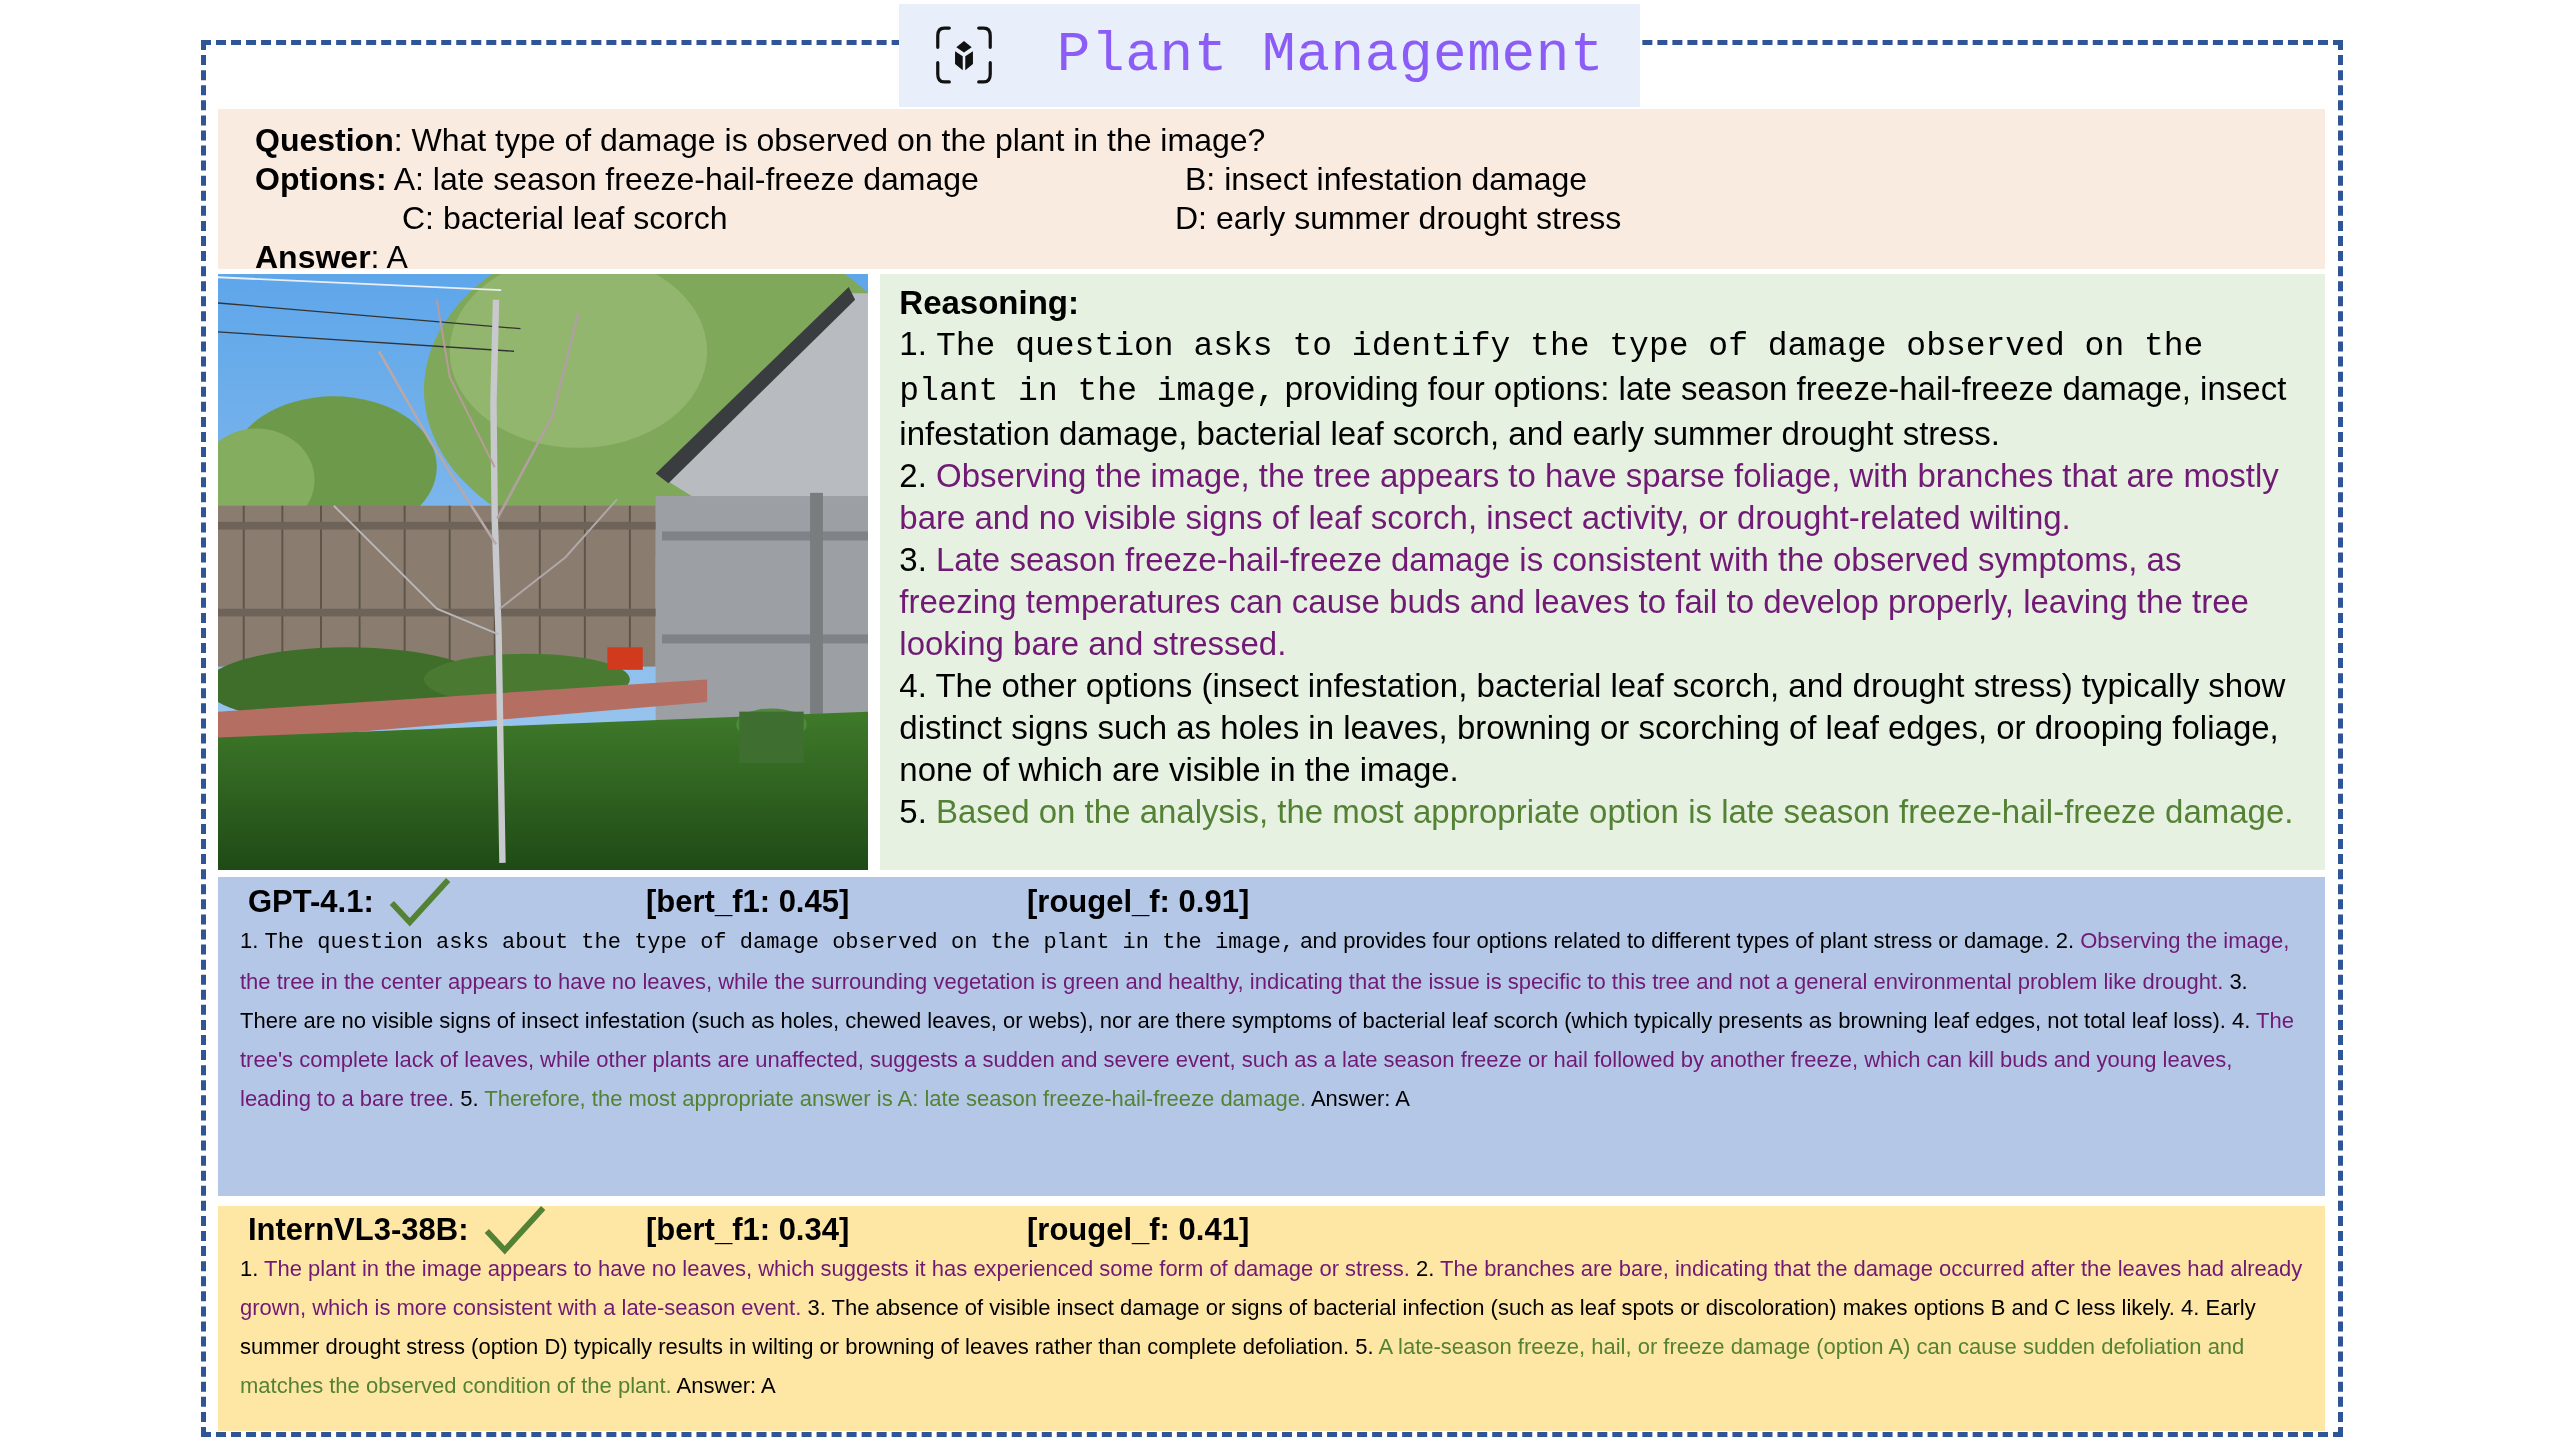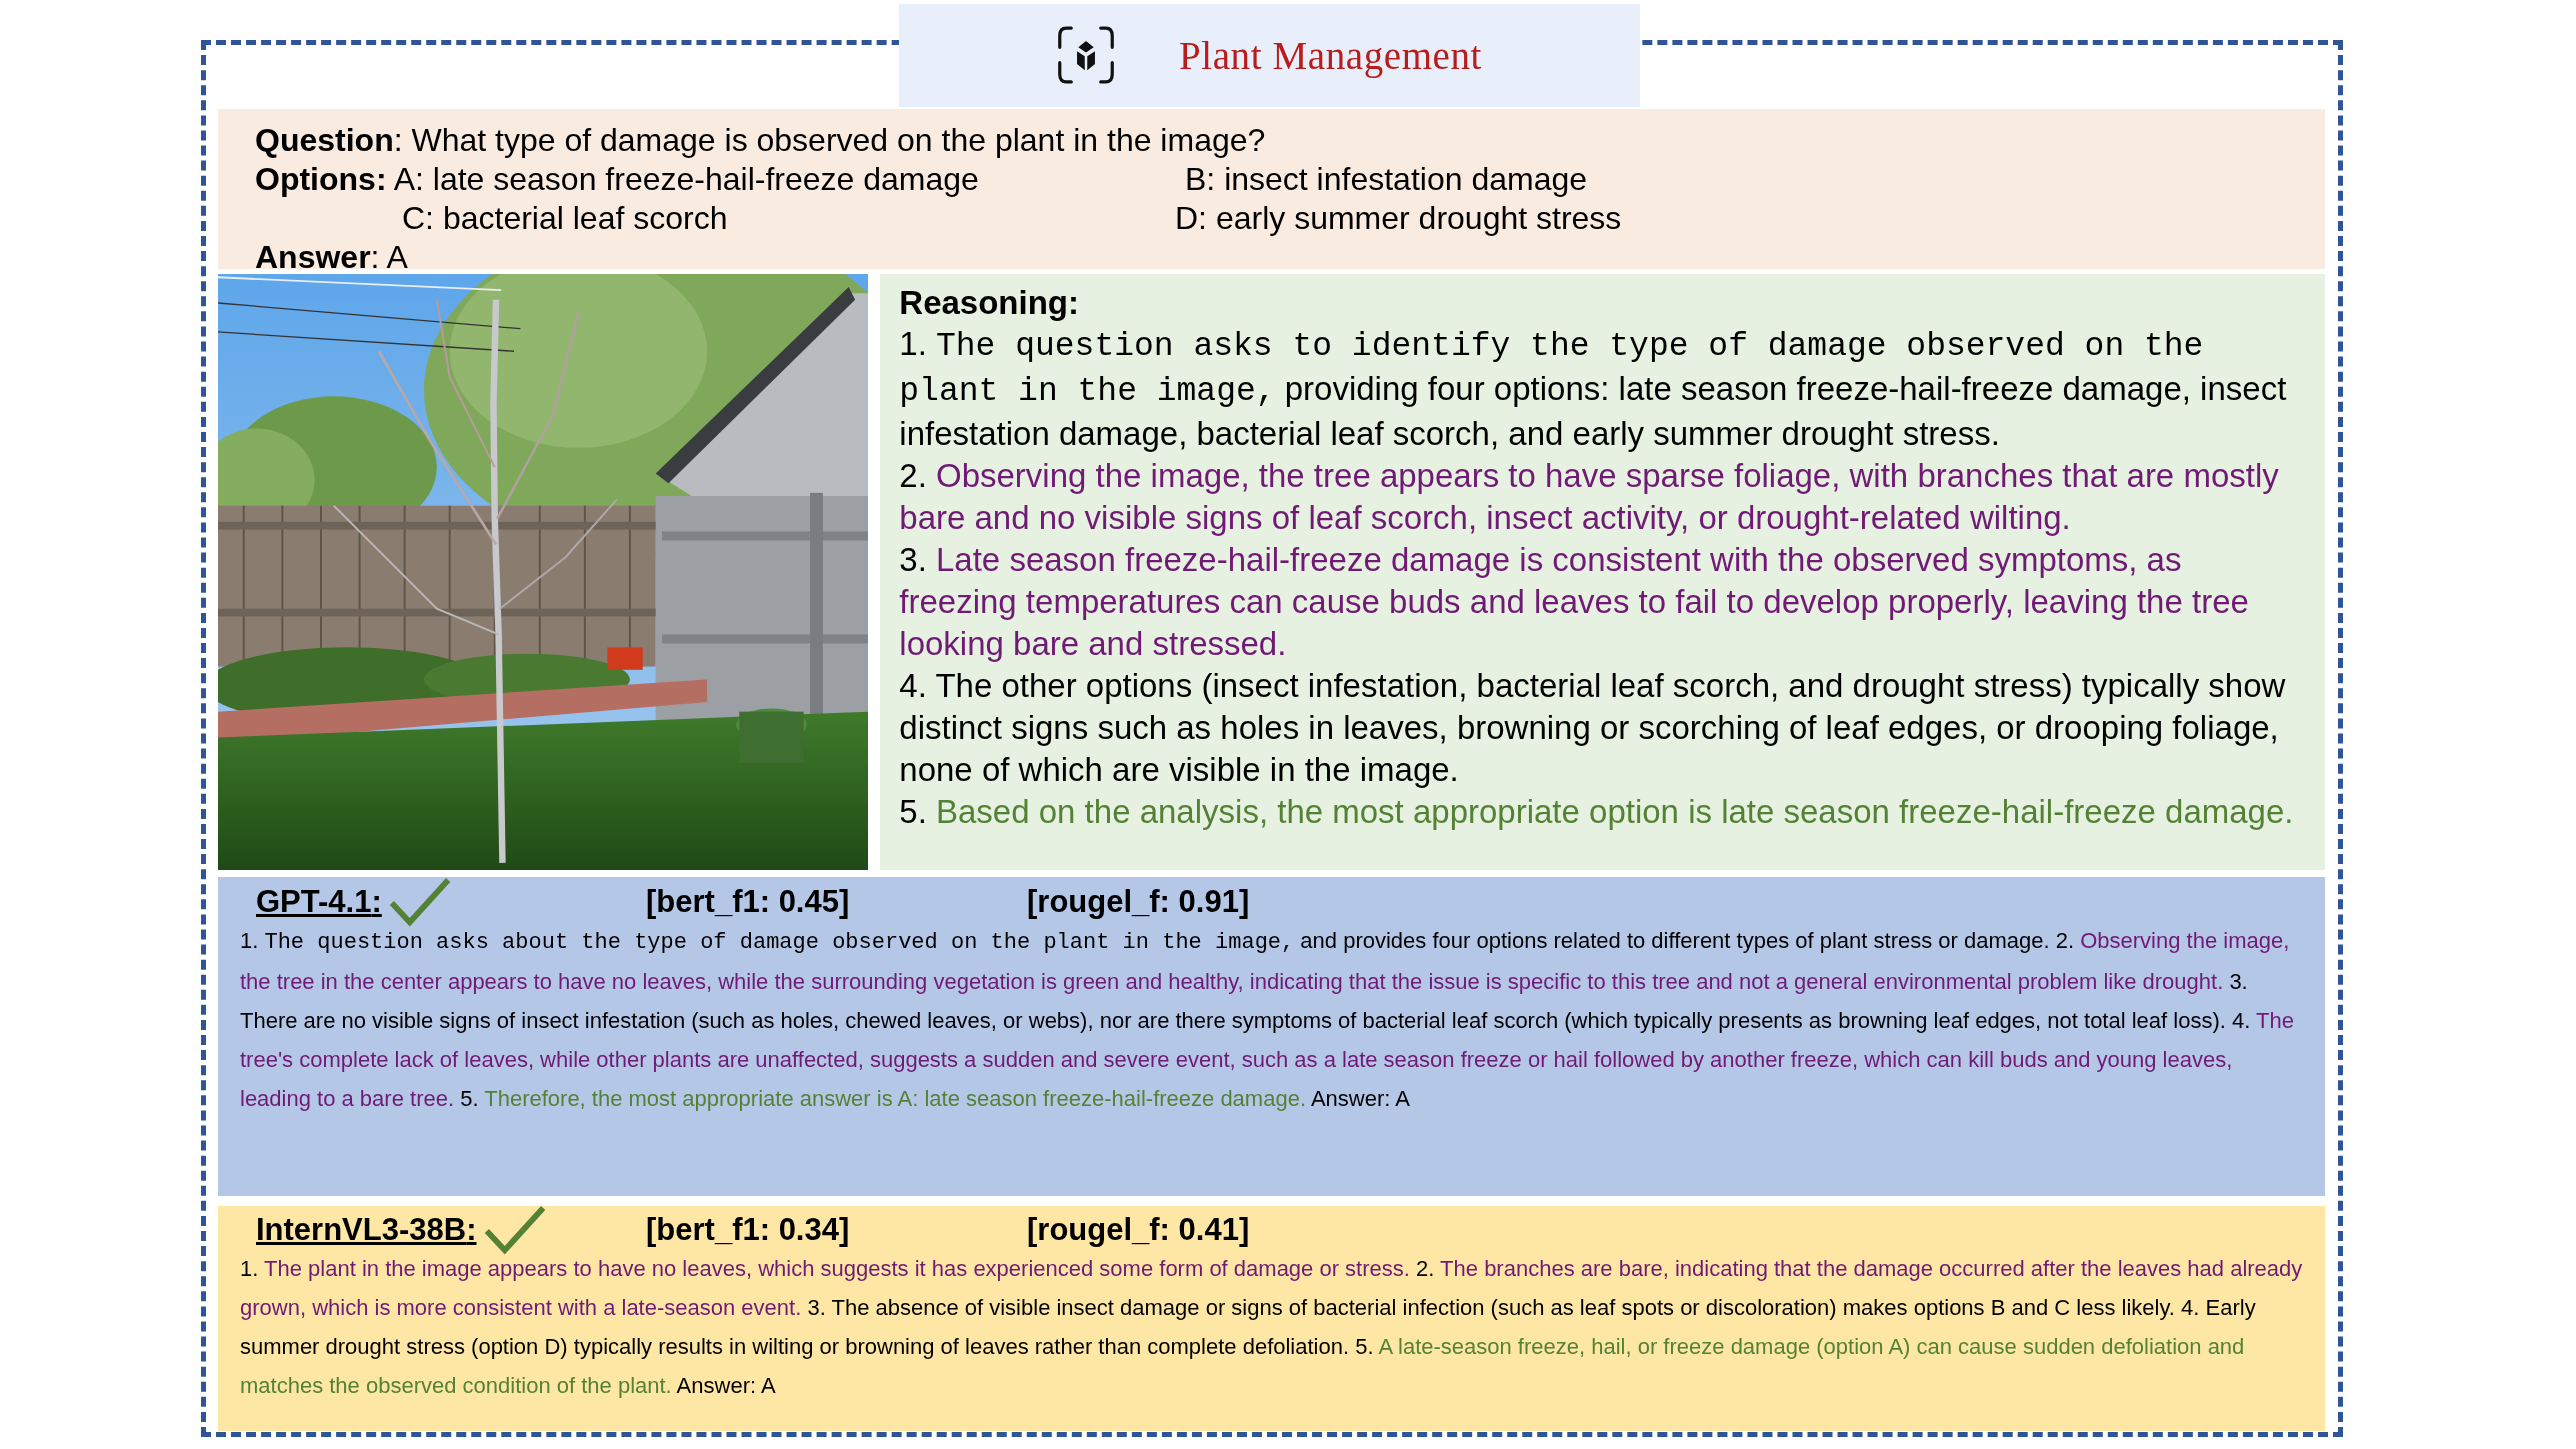--- a/index.html
+++ b/index.html
@@ -4,41 +4,41 @@
 <style>
   html, body { margin: 0; padding: 0; background: #ffffff; }
   body { width: 2576px; height: 1449px; position: relative; overflow: hidden;
          font-family: "Liberation Sans", sans-serif; color: #000; }
 
   .frame { position: absolute; left: 201px; top: 40px; width: 2142px; height: 1397px;
            border: 5.2px dashed #2f5597; box-sizing: border-box; }
 
   .title-box { position: absolute; left: 899px; top: 3.9px; width: 741px; height: 103px;
                background: #e8effb; display: flex; align-items: center; justify-content: center; gap: 64px; }
-  .title-text { font-family: Liberation Serif, serif; font-size: 39px; color: #b91c1c; letter-spacing: 0.6px; }
+  .title-text { font-family: Liberation Mono, monospace; font-size: 56px; color: #8b5cf6; letter-spacing: 0.6px; }
   .title-icon { width: 58px; height: 64px; }
 
   .panel { position: absolute; box-sizing: border-box; }
   .question-panel { left: 218px; top: 109px; width: 2107px; height: 160px; background: #faebe1; padding: 11.6px 37px; }
   .q-line { font-size: 32px; line-height: 39px; white-space: nowrap; position: relative; height: 39px; }
   .q-label { font-weight: bold; }
   .opt-b, .opt-d { position: absolute; left: 930px; }
   .opt-d { left: 920px; }
   .opt-c { position: absolute; left: 147px; }
 
   .photo { left: 218px; top: 274px; width: 650px; height: 596px; overflow: hidden; }
 
   .reasoning-panel { left: 880px; top: 274px; width: 1445px; height: 596px; background: #e7f1e2; padding: 7.7px 19.3px; }
   .r-title { font-size: 33px; font-weight: bold; line-height: 41px; }
   .r-text { font-size: 33px; line-height: 42px; }
 
   .gpt-panel { left: 218px; top: 877px; width: 2107px; height: 319px; background: #b4c7e7; padding: 5.2px 22px; }
   .intern-panel { left: 218px; top: 1206px; width: 2107px; height: 225px; background: #fee6a5; padding: 3.9px 22px; }
   .m-head { font-size: 31px; font-weight: bold; line-height: 39px; position: relative; height: 39px; white-space: nowrap; }
-  .m-name { position: absolute; left: 16px; text-decoration: underline; }
+  .m-name { position: absolute; left: 8px; }
   .m-check { position: absolute; top: -5.2px; width: 64px; height: 52px; }
   .m-bert { position: absolute; }
   .m-rouge { position: absolute; }
   .m-body { font-size: 22px; line-height: 39px; }
 
   .c-red { color: #000000; font-family: Liberation Mono, monospace; }
   .c-gold { color: #701a75; }
   .c-green { color: #548235; }
   .c-black { color: #000; }
 </style>

